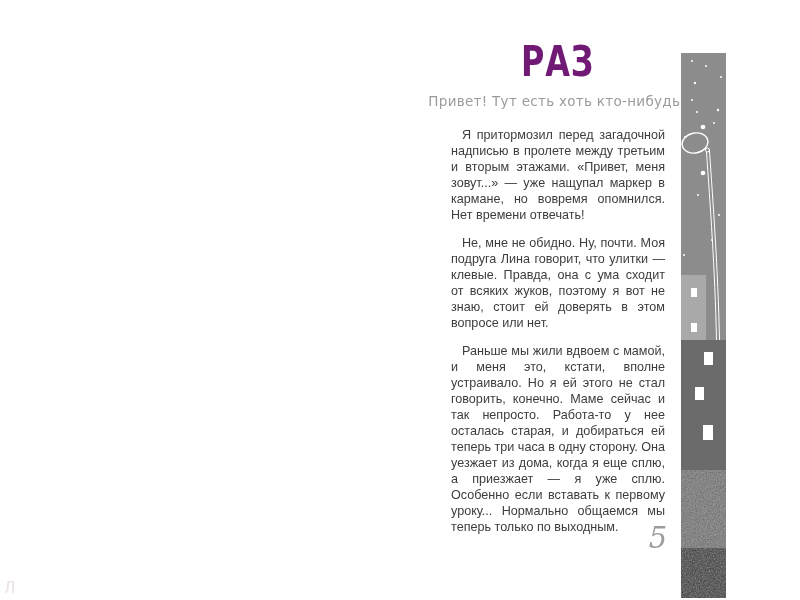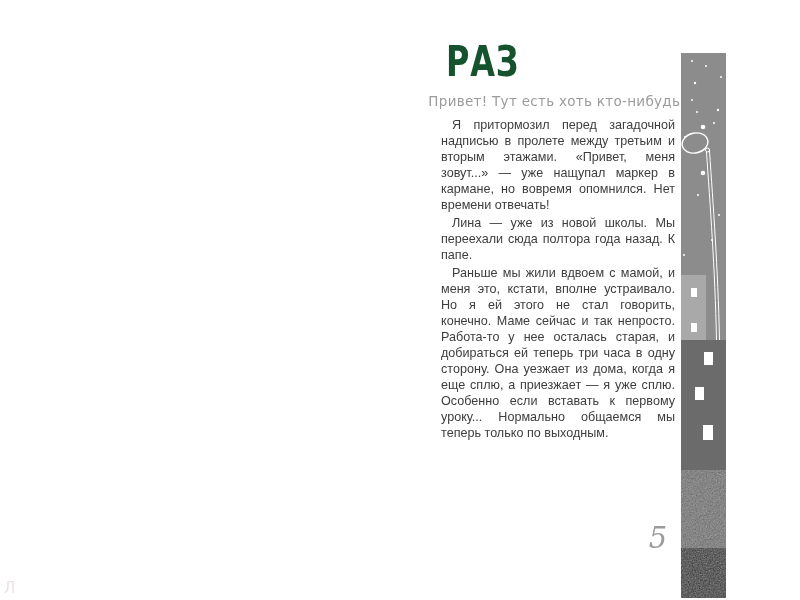--- a/index.html
+++ b/index.html
@@ -2,59 +2,59 @@
 <html lang="ru"><head>
 <meta charset="utf-8">
 <style>
   html,body{margin:0;padding:0;}
   body{
     width:800px;height:600px;background:#ffffff;position:relative;
     overflow:hidden;font-family:"Liberation Sans",sans-serif;
   }
   .chapter-title{
     position:absolute;left:439px;top:42px;width:238px;
-    margin:0;color:#14532d;
+    text-align:center;margin:0;color:#701a75;
   }
   .chapter-title .tt{
     display:inline-block;font-size:38px;font-weight:bold;line-height:1;
     transform:scaleX(0.84) scaleY(1.12);letter-spacing:1px;
     font-family:"DejaVu Sans",sans-serif;
   }
   .chapter-subtitle{
     position:absolute;left:419px;top:93px;width:278px;
     text-align:center;font-size:13.5px;color:#9b9b9b;
     letter-spacing:0.3px;font-family:"DejaVu Sans",sans-serif;
   }
   .text-column{
     position:absolute;left:439px;top:115px;width:238px;
     font-size:12.6px;line-height:16px;color:#3d3d3d;
     text-align:justify;hyphens:auto;-webkit-hyphens:auto;
   }
-  .text-column p{margin:2px;text-indent:11px;}
+  .text-column p{margin:12px;text-indent:11px;}
   .sidebar-art{position:absolute;left:681px;top:53px;}
   .page-number{
     position:absolute;left:643px;top:521px;width:30px;text-align:center;
     font-family:"DejaVu Serif",serif;font-style:italic;
     font-size:29px;color:#9c9c9c;
   }
   .corner-watermark{
     position:absolute;left:4px;top:579px;font-size:15px;
     color:rgba(195,170,170,0.35);font-family:"DejaVu Sans",sans-serif;
   }
 </style>
 </head>
 <body>
 
 <h1 class="chapter-title"><span class="tt">РАЗ</span></h1>
 
 <div class="chapter-subtitle">Привет! Тут есть хоть кто-нибудь?</div>
 
 <div class="text-column">
     <p>Я притормозил перед загадочной надписью в пролете между третьим и вторым этажами. «Привет, меня зовут...» — уже нащупал маркер в кармане, но вовремя опомнился. Нет времени отвечать!</p>
-    <p>Лина — уже из новой школы. Мы переехали сюда полтора года назад. К папе.</p>
+    <p>Не, мне не обидно. Ну, почти. Моя подруга Лина говорит, что улитки — клевые. Правда, она с ума сходит от всяких жуков, поэтому я вот не знаю, стоит ей доверять в этом вопросе или нет.</p>
     <p>Раньше мы жили вдвоем с мамой, и меня это, кстати, вполне устраивало. Но я ей этого не стал говорить, конечно. Маме сейчас и так непросто. Работа-то у нее осталась старая, и добираться ей теперь три часа в одну сторону. Она уезжает из дома, когда я еще сплю, а приезжает — я уже сплю. Особенно если вставать к первому уроку... Нормально общаемся мы теперь только по выходным.</p>
   </div>
 
 <svg class="sidebar-art" width="45" height="545" viewBox="0 0 45 545" xmlns="http://www.w3.org/2000/svg">
   <defs>
     <filter id="grain" x="0" y="0" width="100%" height="100%">
       <feTurbulence type="fractalNoise" baseFrequency="0.7" numOctaves="3" stitchTiles="stitch"></feTurbulence>
       <feColorMatrix type="matrix" values="0 0 0 0 0  0 0 0 0 0  0 0 0 0 0  0.45 0.45 0.45 0 -0.35"></feColorMatrix>
     </filter>
   </defs>

